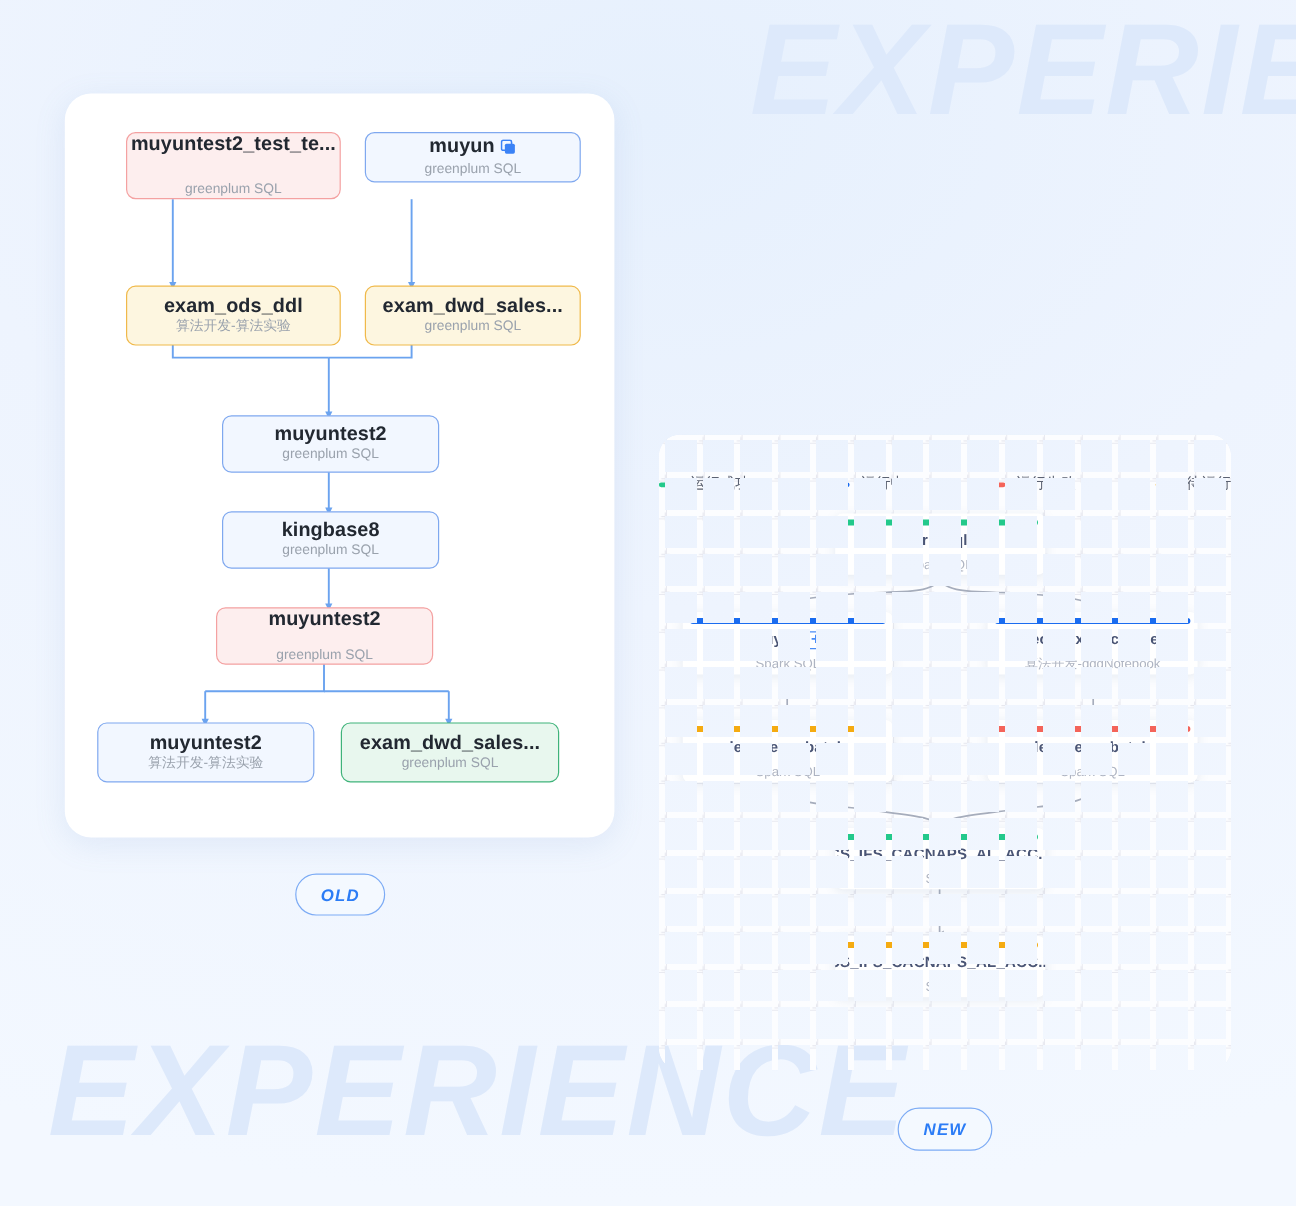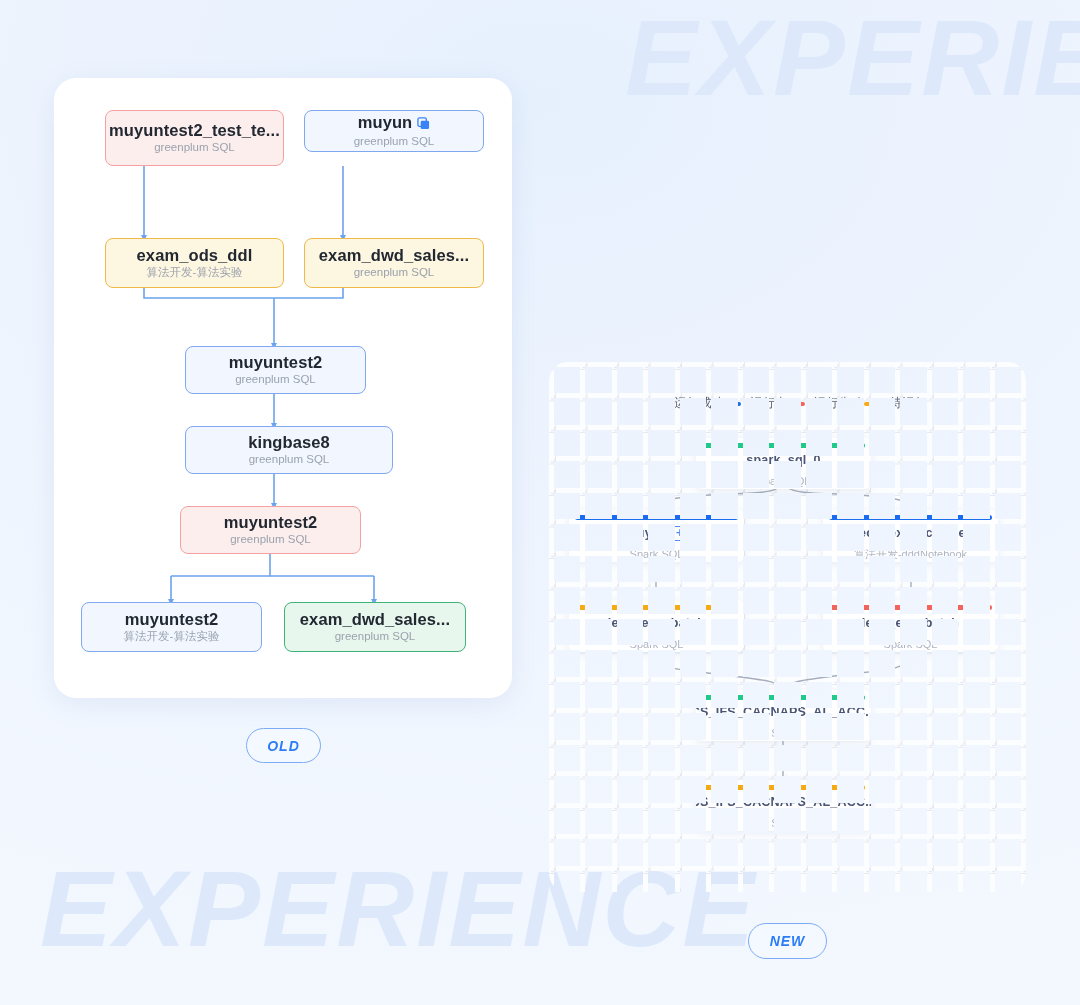--- a/index.html
+++ b/index.html
@@ -53,21 +53,21 @@
     position:absolute;box-sizing:border-box;
     border-radius:8px;border:1.5px solid #9cc0f5;background:#f4f8ff;
     display:flex;flex-direction:column;align-items:center;justify-content:center;
   }
   .node .n-title{
     font-size:16.5px;font-weight:600;color:#222831;letter-spacing:.1px;line-height:1.15;
   }
   .node .n-sub{
     font-size:11.5px;color:#9aa2ad;margin-top:1px;line-height:1.15;
   }
-  .node.red{   border-color:#f4a1a1; background:#fdeeee; }
+  .node.red{   border-color:#f4a1a1; background:#fdeeee;justify-content:space-between; }
   .node.blue{  border-color:#7fa8ef; background:#f2f7ff; }
   .node.yellow{border-color:#f0b94a; background:#fdf6e0; }
   .node.green{ border-color:#3fb37a; background:#e8f7ee; }
 
   .copy-ico{display:inline-block;vertical-align:-2px;margin-left:5px;}
   .plus-ico{
     display:inline-block;width:13px;height:13px;line-height:11px;
     border:1px solid #4a8cf7;border-radius:2px;color:#4a8cf7;
     font-size:11px;text-align:center;vertical-align:1px;margin-left:5px;
     font-family:"DejaVu Sans",sans-serif;
@@ -88,21 +88,21 @@
     font-size:12.5px;font-weight:700;color:#4a5575;letter-spacing:.2px;
     margin-top:9px;line-height:1.2;white-space:nowrap;
   }
   .nnode .nn-sub{
     font-size:11px;color:#aeb4c2;margin-top:7px;line-height:1.2;white-space:nowrap;
   }
 
   
   #legend{
     position:absolute;left:0;right:0;top:33px;
-    display:flex;justify-content:center;align-items:center;
+    display:flex;justify-content:space-between;align-items:center;
   }
   .leg-item{display:flex;align-items:center;gap:9px;}
   .leg-dash{width:17px;height:4px;border-radius:2px;display:block;}
   .leg-label{font-size:12.5px;color:#5d6craft;color:#5b6272;}
 
   
   .badge{
     position:absolute;display:flex;align-items:center;justify-content:center;
     border:1.5px solid #7cabf5;border-radius:19px;background:#f4f9ff;
     font-style:italic;font-weight:bold;font-size:14px;color:#2b7cf6;letter-spacing:1px;
@@ -174,21 +174,21 @@
     <div class="node yellow" style="left:250px;top:160px;width:180px;height:50px;">
       <div class="n-title">exam_dwd_sales...</div>
       <div class="n-sub">greenplum SQL</div>
     </div>
 
     <div class="node blue" style="left:131px;top:268px;width:181px;height:48px;">
       <div class="n-title">muyuntest2</div>
       <div class="n-sub">greenplum SQL</div>
     </div>
 
-    <div class="node blue" style="left:131px;top:348px;width:208px;height:48px;">
+    <div class="node blue" style="left:131px;top:348px;width:181px;height:48px;">
       <div class="n-title">kingbase8</div>
       <div class="n-sub">greenplum SQL</div>
     </div>
 
     <div class="node red" style="left:126px;top:428px;width:181px;height:48px;">
       <div class="n-title">muyuntest2</div>
       <div class="n-sub">greenplum SQL</div>
     </div>
 
     <div class="node blue" style="left:27px;top:524px;width:181px;height:50px;">
@@ -244,21 +244,21 @@
         <path d="M234,117 C234,135 196,130 160,133 C118,136 107,139 107,148"></path>
         <path d="M234,117 C234,135 272,130 309,133 C351,136 362,139 362,148"></path>
         <path d="M107,200 L107,237"></path>
         <path d="M362,200 L362,237"></path>
         <path d="M107,290 C107,310 140,308 176,313 C214,318 231,319 231,327"></path>
         <path d="M362,290 C362,310 329,308 293,313 C255,318 238,319 238,327"></path>
         <path d="M234,379 L234,417"></path>
       </g>
     </svg>
 
-    <div class="nnode" style="left:147px;top:76px;width:175px;height:51px;">
+    <div class="nnode" style="left:147px;top:66px;width:175px;height:51px;">
       <span class="bar" style="background:#23c98b"></span>
       <div class="nn-title">spark_sql_0</div>
       <div class="nn-sub">Spark SQL</div>
     </div>
 
     <div class="nnode" style="left:20px;top:148px;width:175px;height:52px;">
       <span class="bar" style="background:#1a6cf0"></span>
       <div class="nn-title">
         <span>muyun</span><span class="plus-ico">+</span>
       </div>

